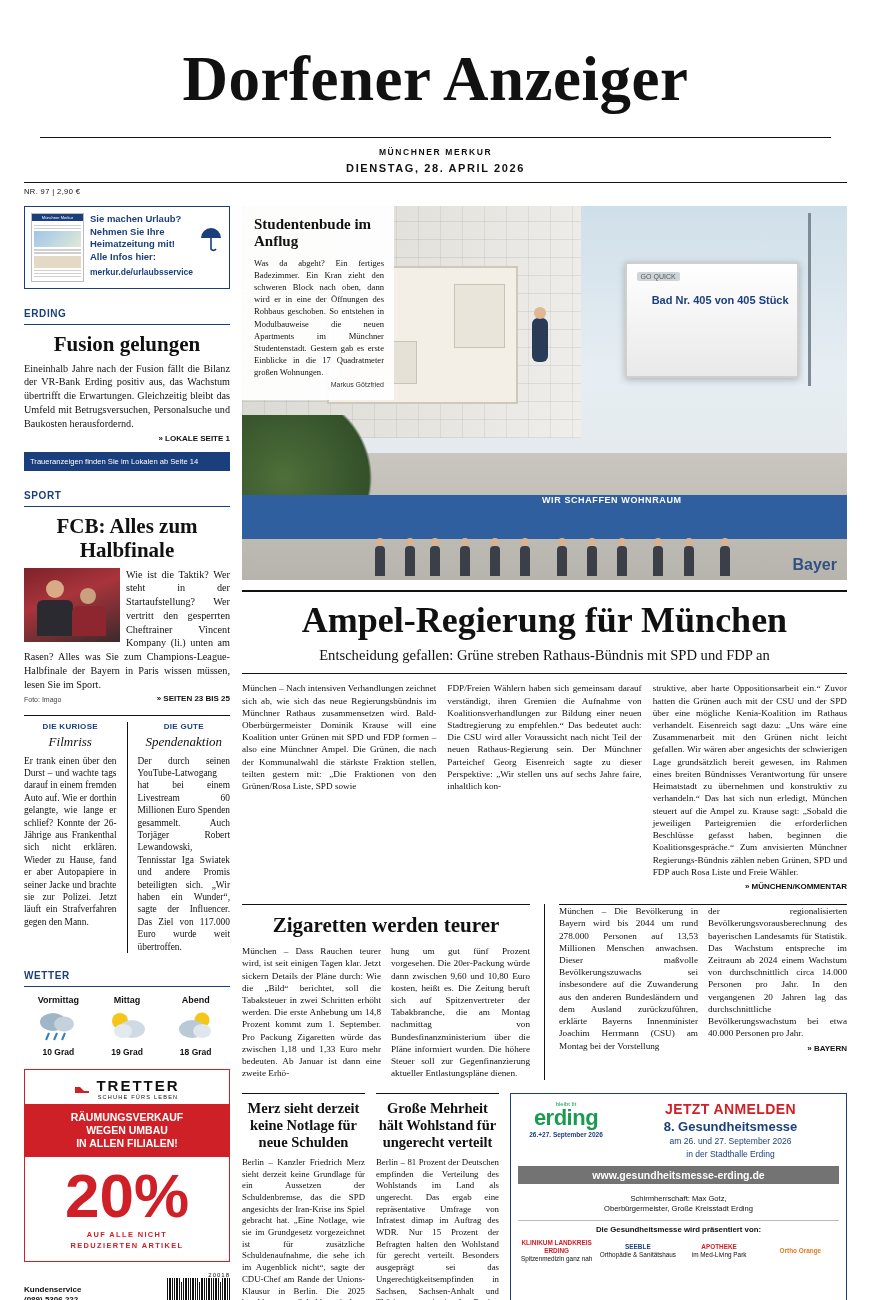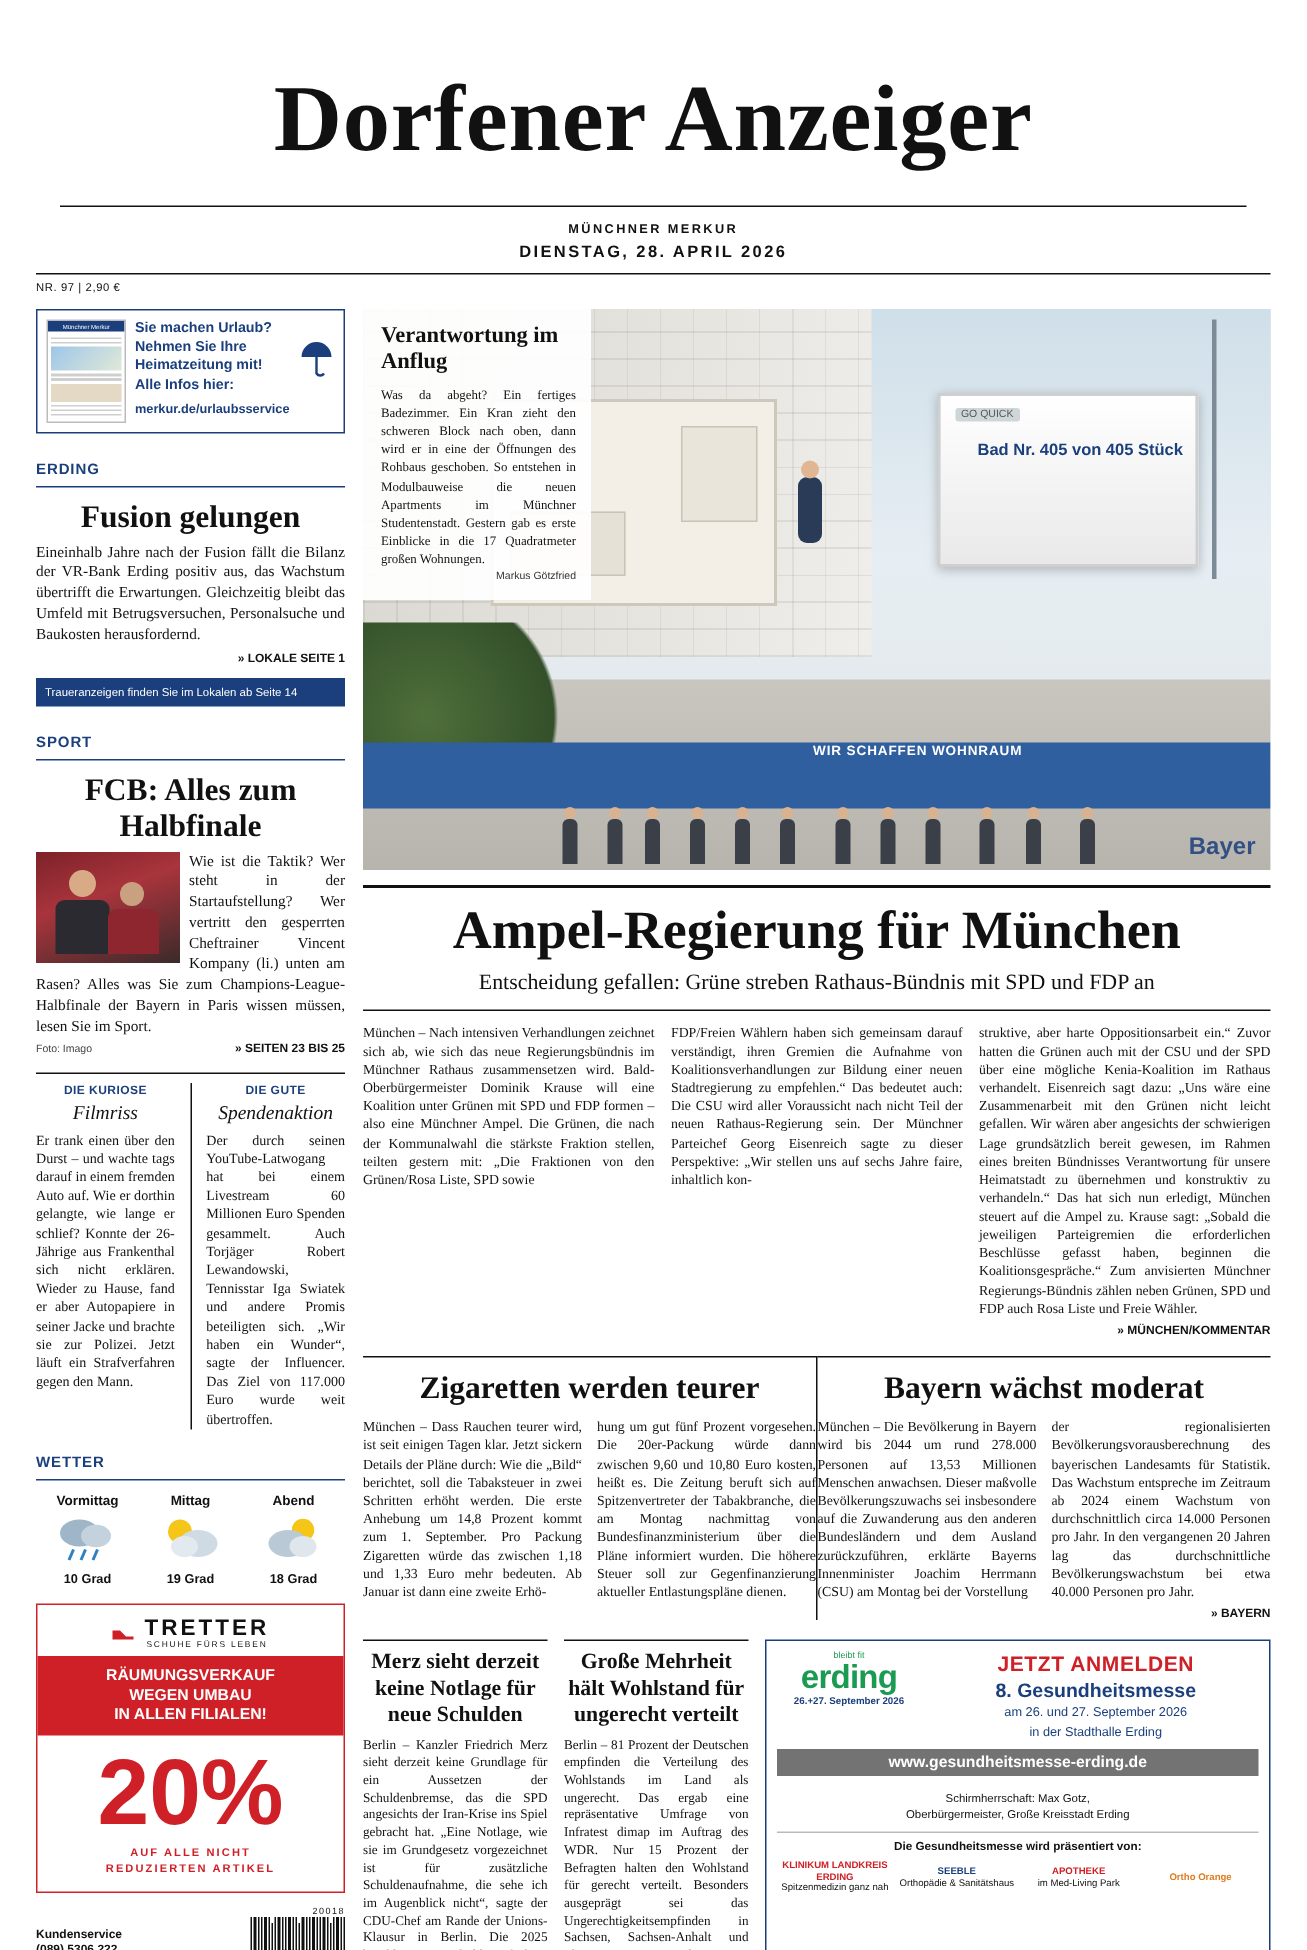--- a/index.html
+++ b/index.html
@@ -168,21 +168,21 @@
   .subhead{
     font-size:14.6px;text-align:center;margin:7px 0 9px 0;line-height:1.2;font-weight:400;
   }
   .rule-thin{border-top:1px solid #111;}
 
   .cols3{display:flex;gap:11px;margin-top:8px;}
   .cols3 > div{flex:1;}
   .txt{font-size:9.2px;line-height:1.33;text-align:justify;font-family:"Liberation Serif",serif;}
   .more{font-family:"Liberation Sans",sans-serif;font-size:8px;font-weight:700;text-align:right;margin-top:4px;}
 
-  .two-stories{display:flex;margin-top:13px;}
+  .two-stories{display:flex;gap:14px;margin-top:13px;}
   .story{flex:1;}
   .story h2{font-size:21px;font-weight:700;margin:8px 0 7px 0;text-align:center;}
   .story .sc{display:flex;gap:10px;}
   .story .sc > div{flex:1;}
   .vdiv{width:1px;background:#111;}
 
   .bottom{display:flex;gap:11px;margin-top:13px;}
   .bcol{width:123px;flex:none;}
   .bcol h3{font-size:14.5px;font-weight:700;text-align:center;margin:0 0 6px 0;line-height:1.18;}
   .bcol .txt{font-size:8.8px;}
@@ -441,21 +441,21 @@
           <span style="left:52%"></span>
             <span style="left:57%"></span>
             <span style="left:62%"></span>
           <span style="left:68%"></span>
             <span style="left:73%"></span>
             <span style="left:79%"></span>
         </div>
         <div style="position:absolute;right:10px;bottom:6px;font-family:'Liberation Sans',sans-serif;font-size:16px;color:#1b3f7d;font-weight:700;opacity:.85">Bayer</div>
 
         <div class="caption-box">
-          <h3>Verantwortung im Anflug</h3>
+          <h3>Studentenbude im Anflug</h3>
           <p>Was da abgeht? Ein fertiges Badezimmer. Ein Kran zieht den schweren Block nach oben, dann wird er in eine der Öffnungen des Rohbaus geschoben. So entstehen in Modulbauweise die neuen Apartments im Münchner Studentenstadt. Gestern gab es erste Einblicke in die 17 Quadratmeter großen Wohnungen.</p>
           <span class="photog">Markus Götzfried</span>
         </div>
       </div>
 
       <div class="rule-thick"></div>
       <h1 class="headline">Ampel-Regierung für München</h1>
       <div class="subhead">Entscheidung gefallen: Grüne streben Rathaus-Bündnis mit SPD und FDP an</div>
       <div class="rule-thin"></div>
 
@@ -479,21 +479,20 @@
           <div class="rule-thin"></div>
           <h2>Zigaretten werden teurer</h2>
           <div class="sc">
             <div class="txt">München – Dass Rauchen teurer wird, ist seit einigen Tagen klar. Jetzt sickern Details der Pläne durch: Wie die „Bild“ berichtet, soll die Tabaksteuer in zwei Schritten erhöht werden. Die erste Anhebung um 14,8 Prozent kommt zum 1. September. Pro Packung Zigaretten würde das zwischen 1,18 und 1,33 Euro mehr bedeuten. Ab Januar ist dann eine zweite Erhö-</div>
             <div class="txt">hung um gut fünf Prozent vorgesehen. Die 20er-Packung würde dann zwischen 9,60 und 10,80 Euro kosten, heißt es. Die Zeitung beruft sich auf Spitzenvertreter der Tabakbranche, die am Montag nachmittag von Bundesfinanzministerium über die Pläne informiert wurden. Die höhere Steuer soll zur Gegenfinanzierung aktueller Entlastungspläne dienen.</div>
           </div>
         </div>
         <div class="vdiv"></div>
         <div class="story">
           <div class="rule-thin"></div>
-          <h2>Bayern wächst moderat</h2>
           <div class="sc">
             <div class="txt">München – Die Bevölkerung in Bayern wird bis 2044 um rund 278.000 Personen auf 13,53 Millionen Menschen anwachsen. Dieser maßvolle Bevölkerungszuwachs sei insbesondere auf die Zuwanderung aus den anderen Bundesländern und dem Ausland zurückzuführen, erklärte Bayerns Innenminister Joachim Herrmann (CSU) am Montag bei der Vorstellung</div>
             <div>
               <div class="txt">der regionalisierten Bevölkerungsvorausberechnung des bayerischen Landesamts für Statistik. Das Wachstum entspreche im Zeitraum ab 2024 einem Wachstum von durchschnittlich circa 14.000 Personen pro Jahr. In den vergangenen 20 Jahren lag das durchschnittliche Bevölkerungswachstum bei etwa 40.000 Personen pro Jahr.</div>
               <div class="more">» BAYERN</div>
             </div>
           </div>
         </div>
       </div>
 

